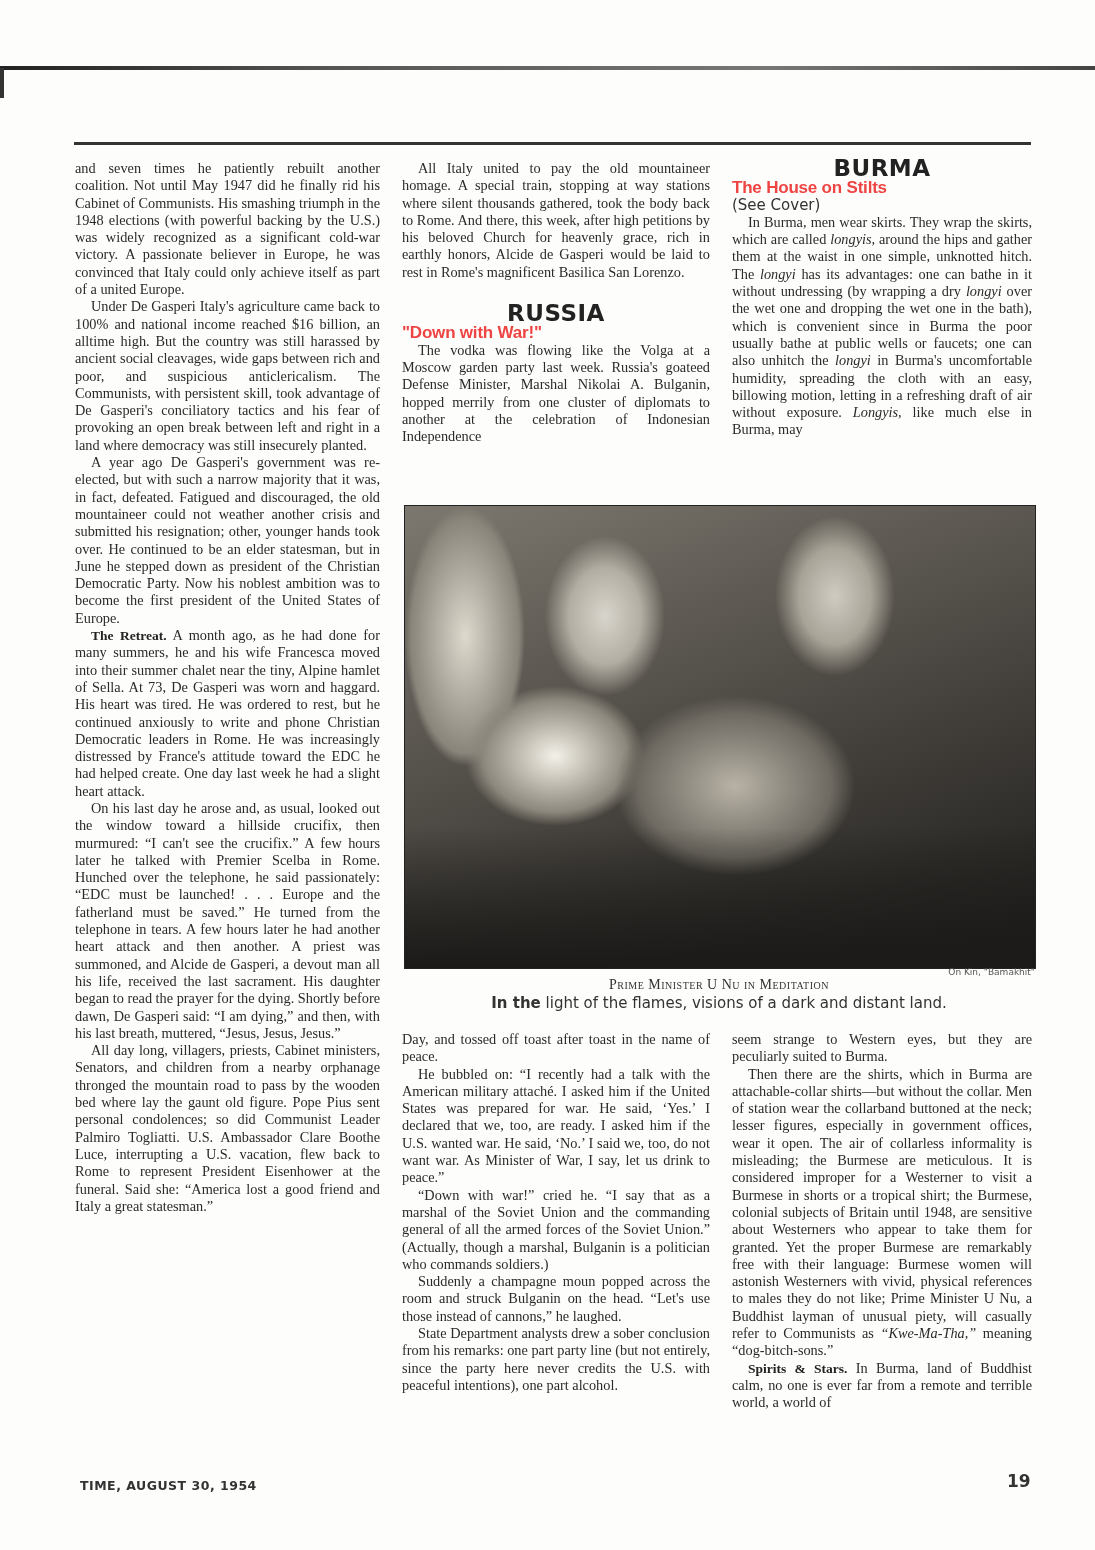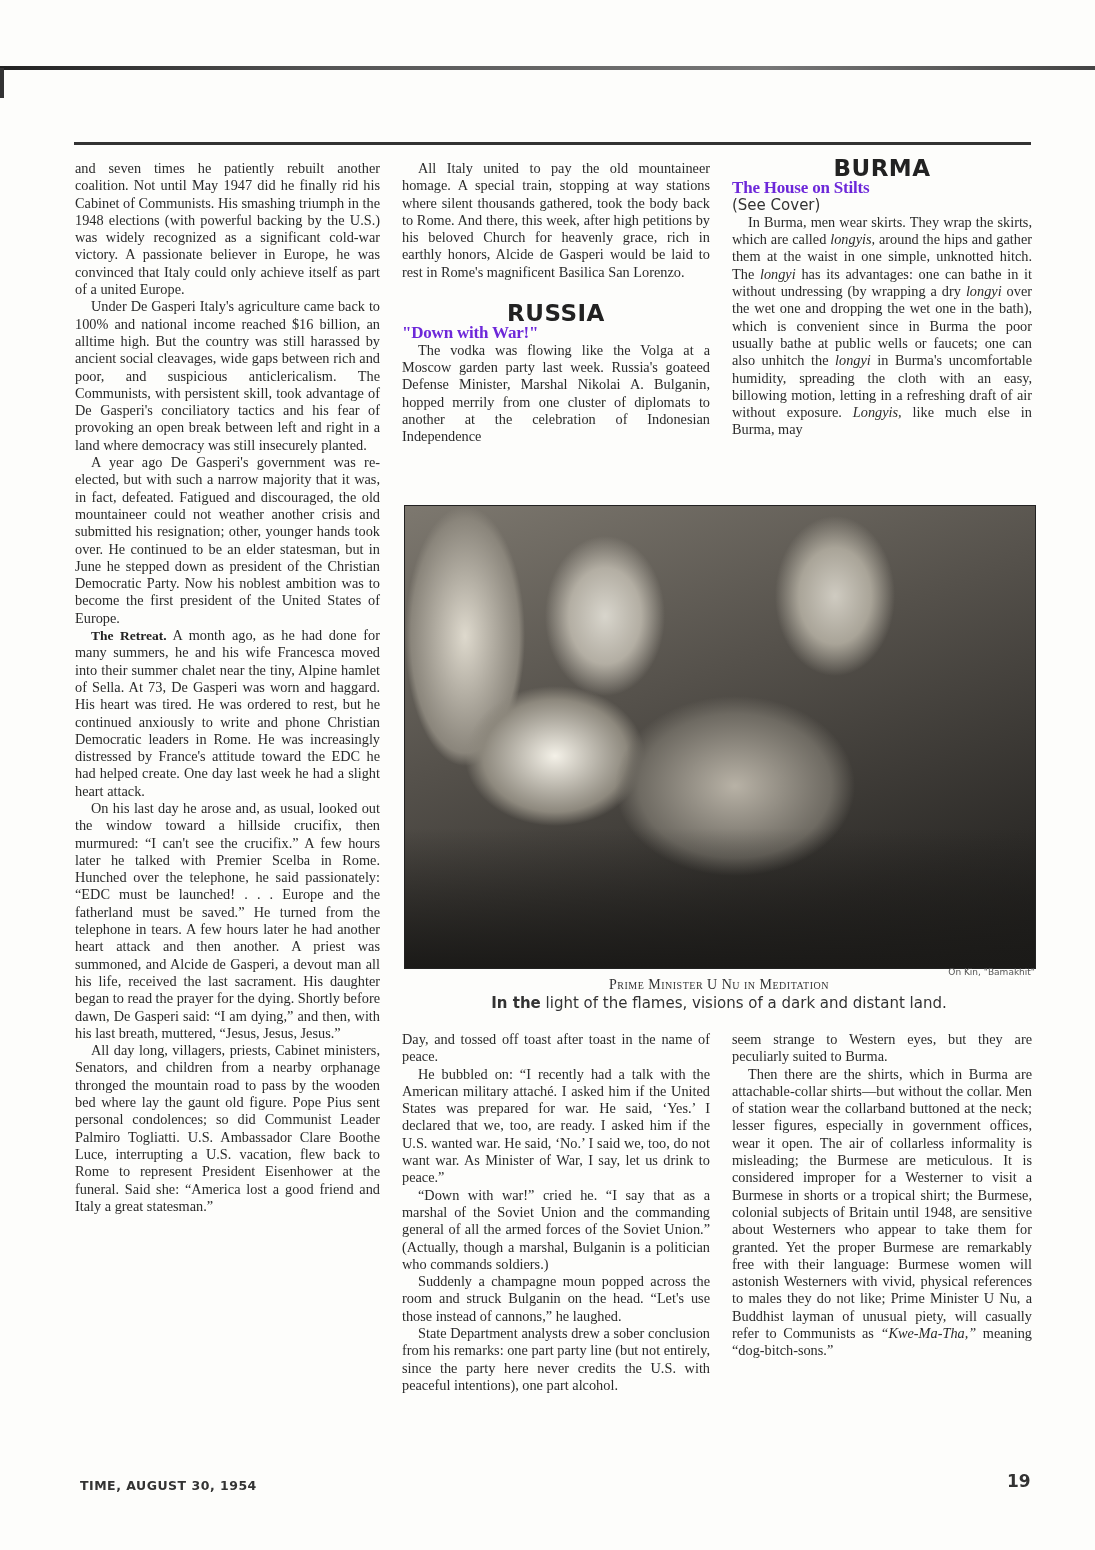--- a/index.html
+++ b/index.html
@@ -21,21 +21,21 @@
   .col { position: absolute; font-size: 14.3px; line-height: 17.3px; text-align: justify; hyphens: manual; }
   .col p { margin: 0; text-indent: 16px; }
   .col p.noindent { text-indent: 0; }
   #col1 { left: 75px; top: 160px; width: 305px; }
   #col2top { left: 402px; top: 160px; width: 308px; }
   #col3top { left: 732px; top: 160px; width: 300px; }
   #col2bot { left: 402px; top: 1031px; width: 308px; }
   #col3bot { left: 732px; top: 1031px; width: 300px; }
 
   .section { font-family: "DejaVu Sans", sans-serif; font-size: 23px; font-weight: bold; text-align: center; letter-spacing: 0.5px; margin: 0 0 2px 0; color: #222; }
-  .head { font-family: Liberation Serif, serif; font-size: 17px; font-weight: bold; margin: 0; color: #6d28d9; letter-spacing: -0.2px; }
+  .head { font-family: Liberation Sans, sans-serif; font-size: 17px; font-weight: bold; margin: 0; color: #ef4444; letter-spacing: -0.2px; }
   .sub { font-family: "DejaVu Sans", sans-serif; font-size: 15px; margin: 0; color: #333; }
   .runin { font-family: Liberation Serif, serif; font-weight: bold; font-size: 13.5px; color: #222; }
   .spacer { height: 24px; }
 
   .photo {
     position: absolute; left: 404px; top: 505px; width: 630px; height: 462px;
     background:
       radial-gradient(ellipse 60px 80px at 200px 110px, #d8d5cc 0%, #b3aea3 60%, transparent 100%),
       radial-gradient(ellipse 60px 80px at 430px 90px, #cfcbc1 0%, #a9a498 60%, transparent 100%),
       radial-gradient(ellipse 120px 90px at 330px 280px, #b8b2a6 0%, #6e6a62 80%, transparent 100%),
@@ -97,16 +97,17 @@
   <p class="noindent">Day, and tossed off toast after toast in the name of peace.</p>
   <p>He bubbled on: “I recently had a talk with the American military attaché. I asked him if the United States was pre­pared for war. He said, ‘Yes.’ I declared that we, too, are ready. I asked him if the U.S. wanted war. He said, ‘No.’ I said we, too, do not want war. As Minister of War, I say, let us drink to peace.”</p>
   <p>“Down with war!” cried he. “I say that as a marshal of the Soviet Union and the commanding general of all the armed forces of the Soviet Union.” (Actually, though a marshal, Bulganin is a politician who commands soldiers.)</p>
   <p>Suddenly a champagne moun popped across the room and struck Bulganin on the head. “Let's use those instead of can­nons,” he laughed.</p>
   <p>State Department analysts drew a sober conclusion from his remarks: one part party line (but not entirely, since the party here never credits the U.S. with peaceful intentions), one part alcohol.</p>
 </div>
 
 <div class="col" id="col3bot">
   <p class="noindent">seem strange to Western eyes, but they are peculiarly suited to Burma.</p>
   <p><span>Then there are the shirts, which in Burma are attachable-collar shirts—but without the collar. Men of station wear the collarband buttoned at the neck; less­er figures, especially in government offices, wear it open. The air of collarless infor­mality is misleading; the Burmese are meticulous. It is considered improper for a Westerner to visit a Burmese in shorts or a tropical shirt; the Burmese, colonial subjects of Britain until 1948, are sensi­tive about Westerners who appear to take them for granted. Yet the proper Burmese are remarkably free with their language: Burmese women will astonish Westerners with vivid, physical references to males they do not like; Prime Minister U Nu, a Buddhist layman of unusual piety, will casually refer to Communists as </span><i>“Kwe-Ma-Tha,”</i><span> meaning “dog-bitch-sons.”</span></p>
+  <p><span class="runin">Spirits &amp; Stars.</span><span> In Burma, land of Buddhist calm, no one is ever far from a remote and terrible world, a world of</span></p>
 </div>
 
 <div class="footer">TIME, AUGUST 30, 1954</div>
 <div class="pageno">19</div>
 
 </body></html>

